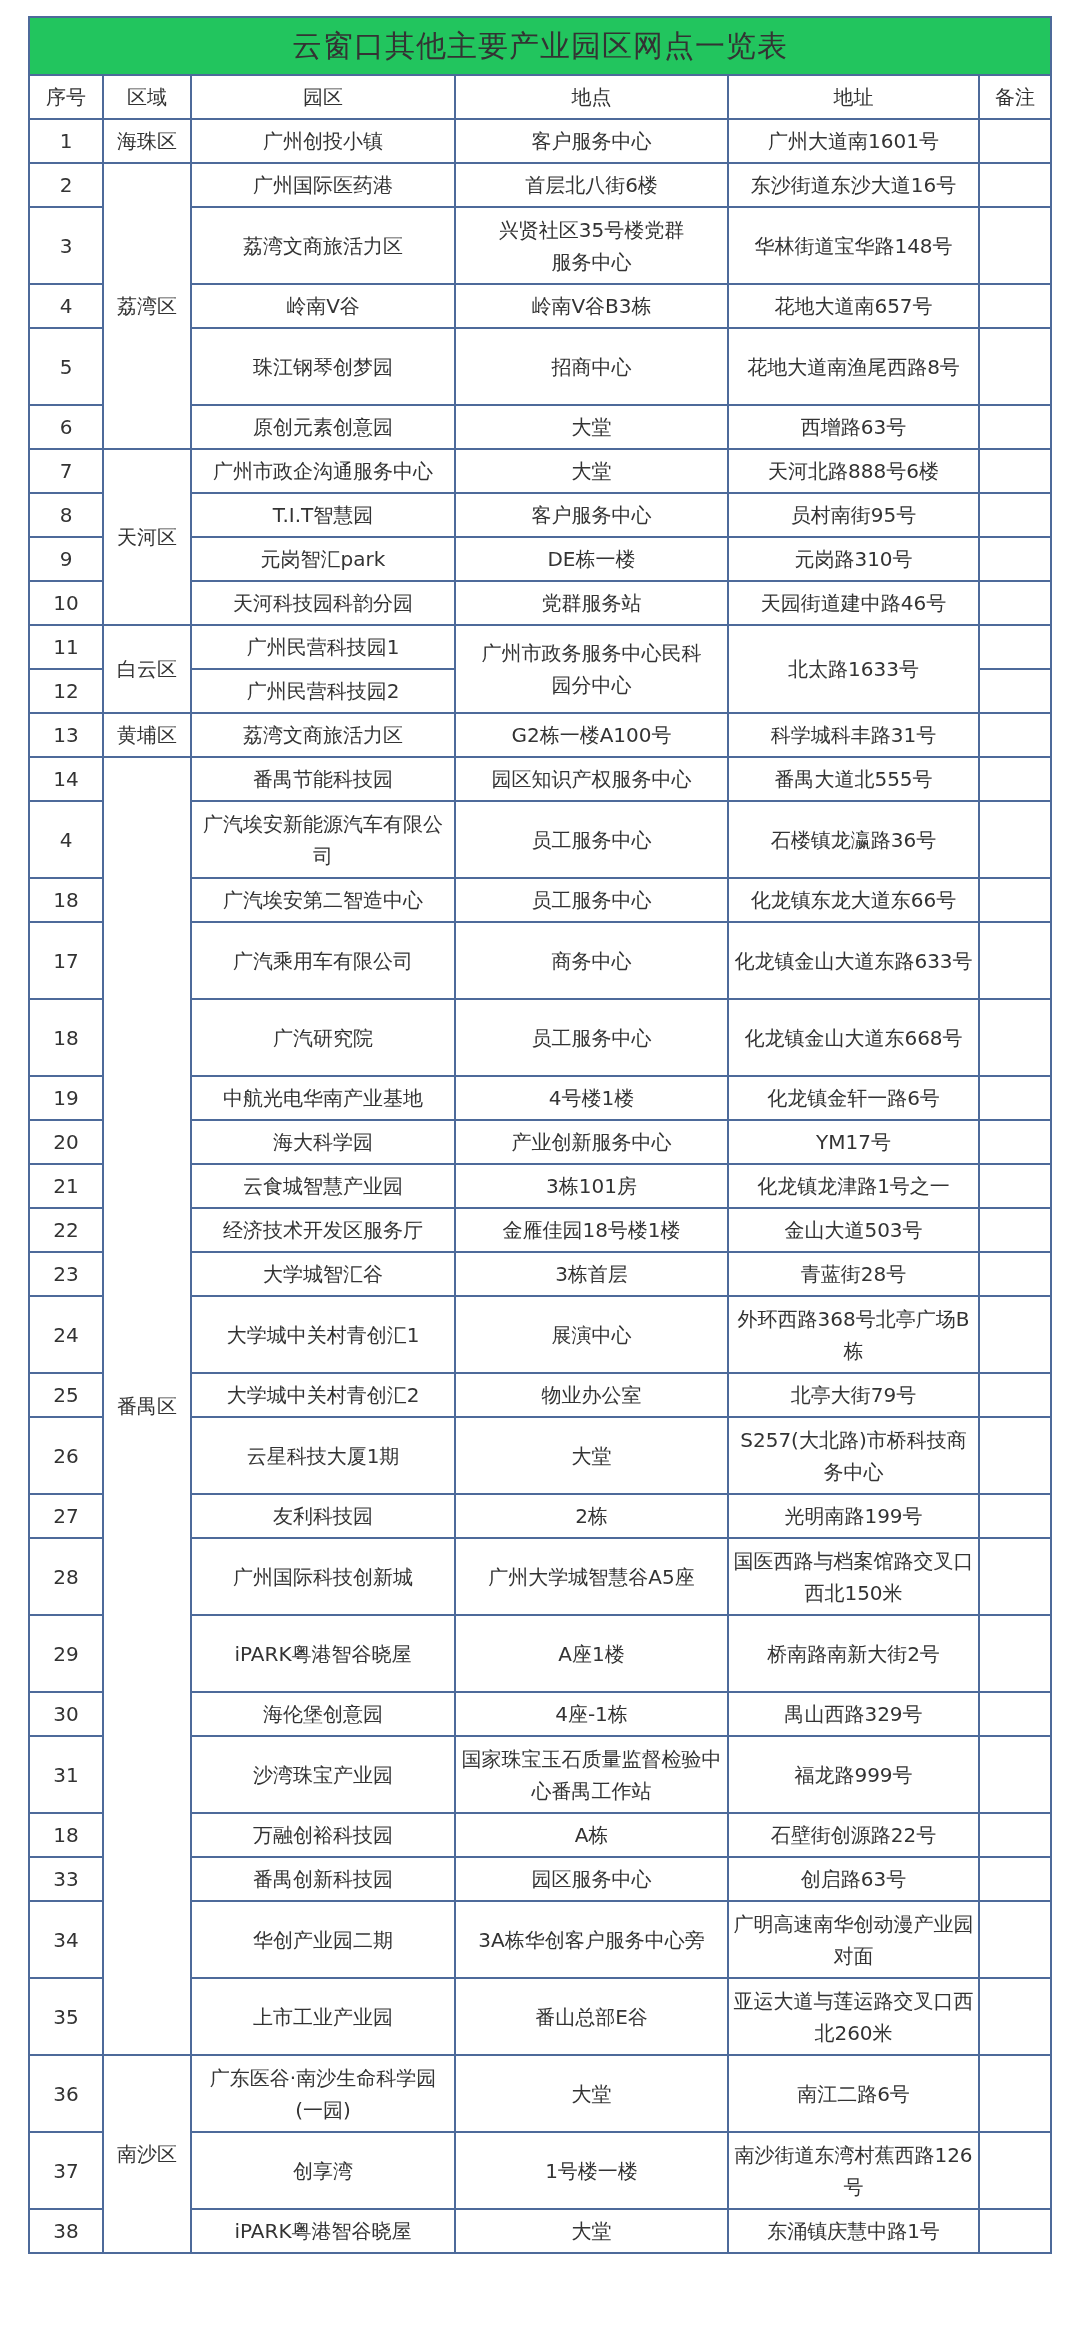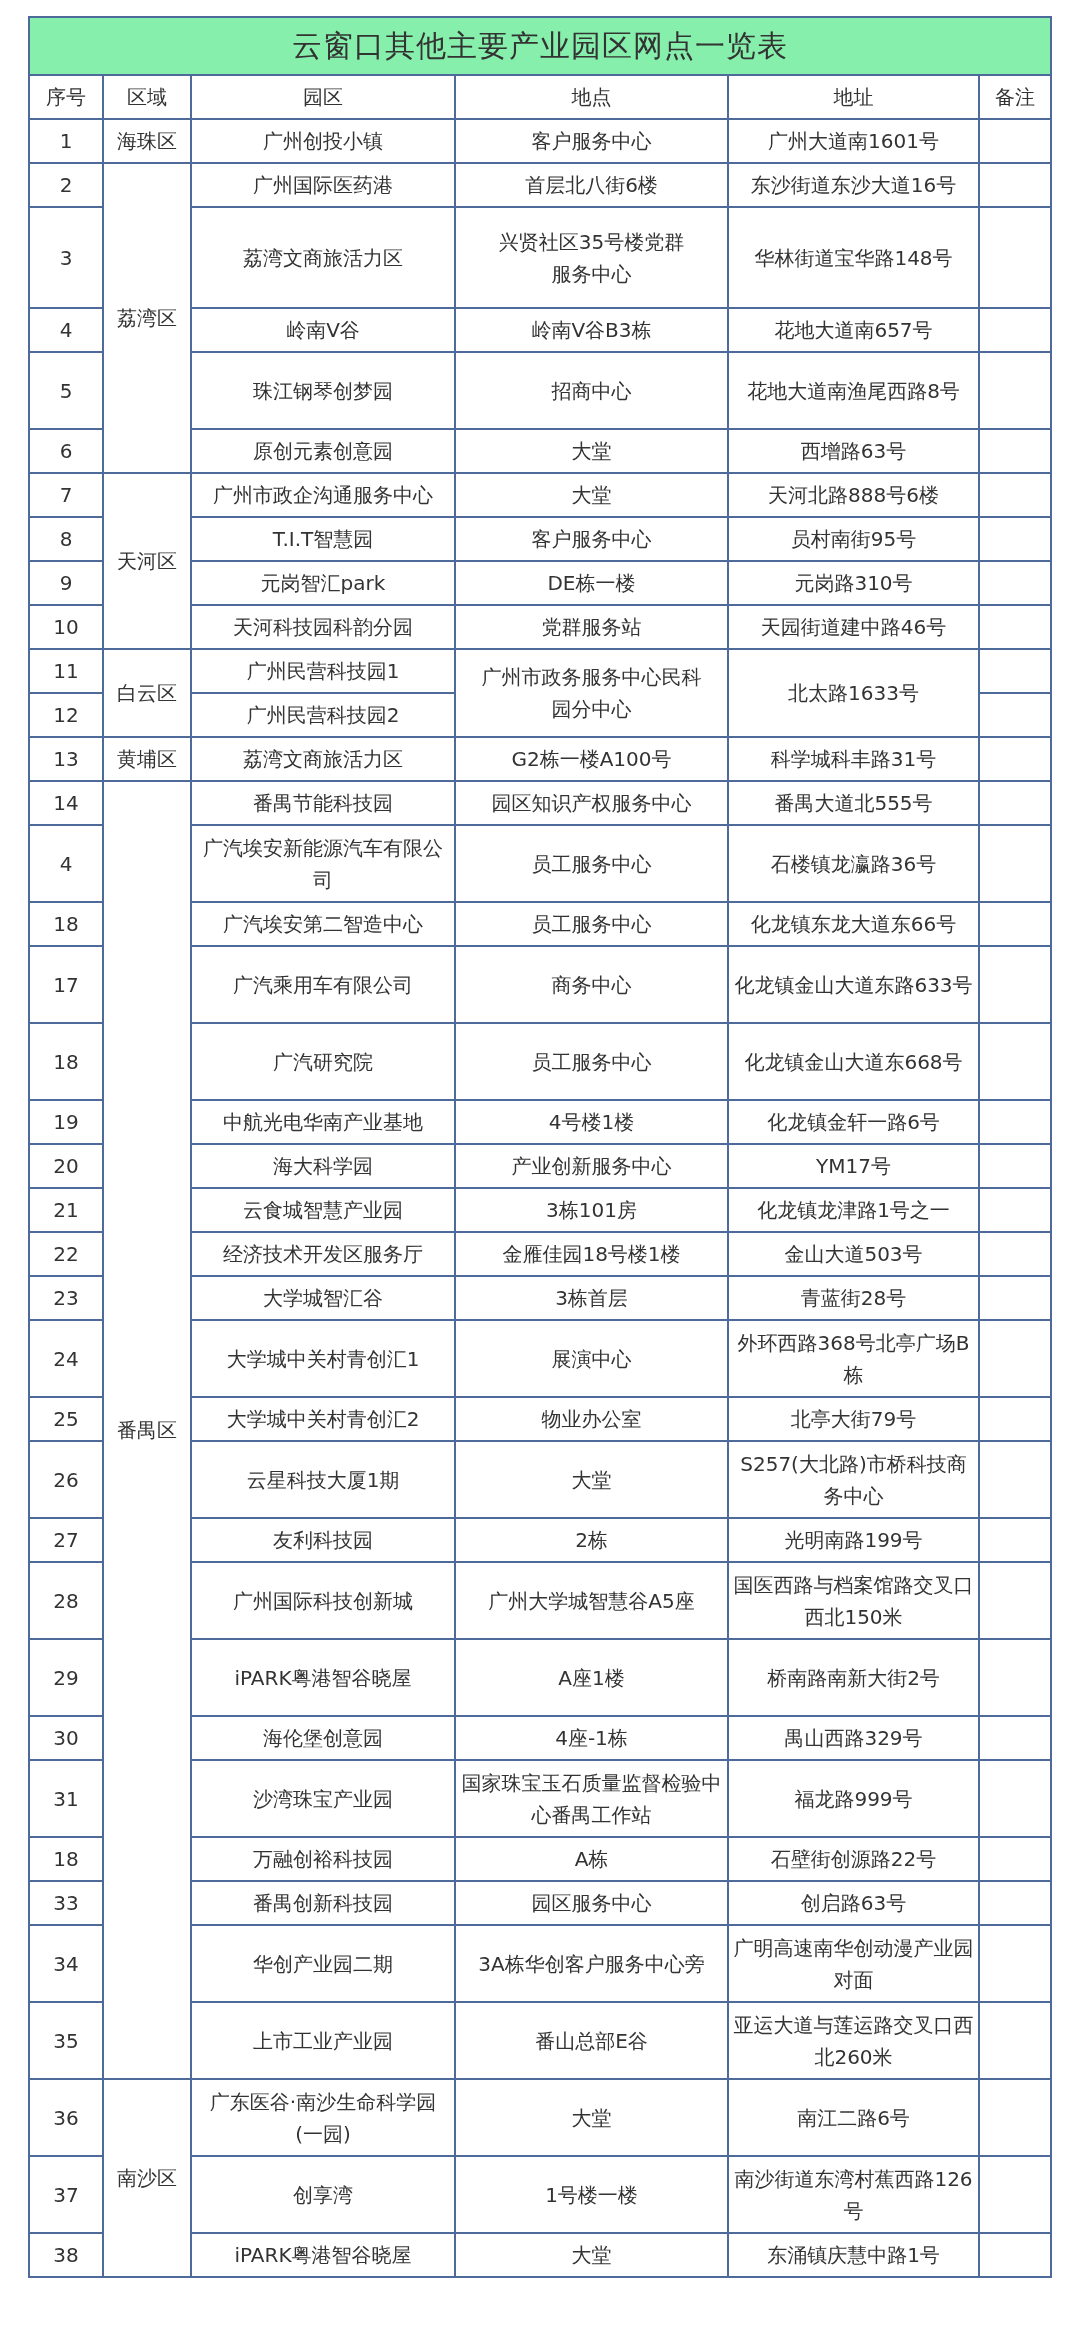--- a/index.html
+++ b/index.html
@@ -30,21 +30,21 @@
     text-align: center;
     vertical-align: middle;
     font-size: 20px;
     font-weight: normal;
     line-height: 32px;
     padding: 0 4px;
     color: #333333;
     word-break: break-all;
   }
   .title-cell {
-    background: #86efac;
+    background: #22c55e;
     font-size: 30px;
     height: 56px;
     letter-spacing: 1px;
   }
   .head-row th { height: 42px; }
   tr.h1 td { height: 42px; }
   tr.h2 td { height: 75px; }
 </style>
 </head>
 <body>
@@ -87,21 +87,21 @@
       <td>2</td>
       <td rowspan="5">荔湾区</td>
       <td>广州国际医药港</td>
       <td>首层北八街6楼</td>
       <td>东沙街道东沙大道16号</td>
       <td></td>
     </tr>
     <tr class="h2">
       <td>3</td>
       <td>荔湾文商旅活力区</td>
-      <td style="padding:12px 40px">兴贤社区35号楼党群服务中心</td>
+      <td style="padding:0 40px">兴贤社区35号楼党群服务中心</td>
       <td>华林街道宝华路148号</td>
       <td></td>
     </tr>
     <tr class="h1">
       <td>4</td>
       <td>岭南V谷</td>
       <td>岭南V谷B3栋</td>
       <td>花地大道南657号</td>
       <td></td>
     </tr>

